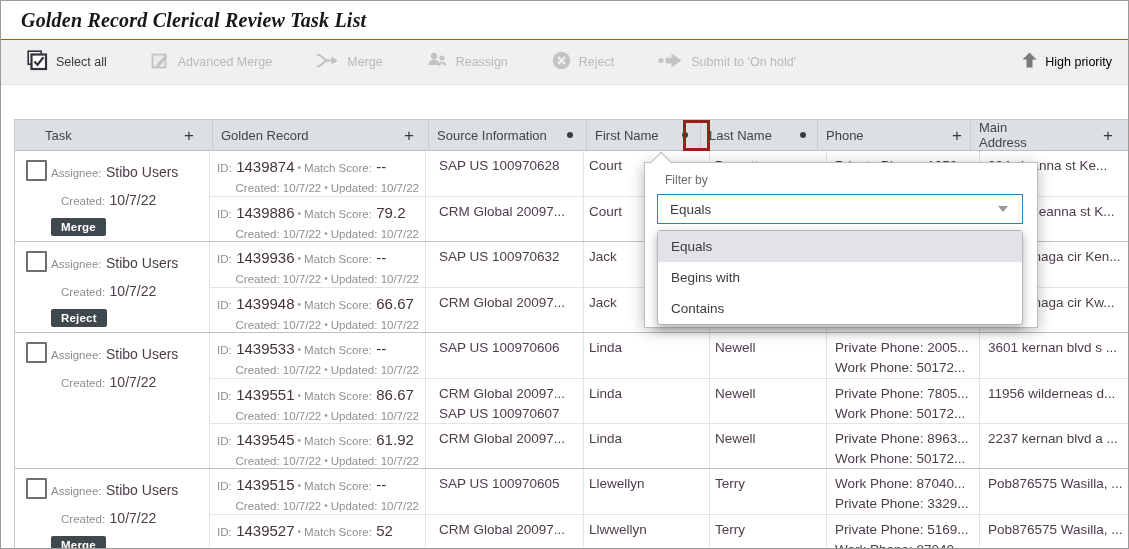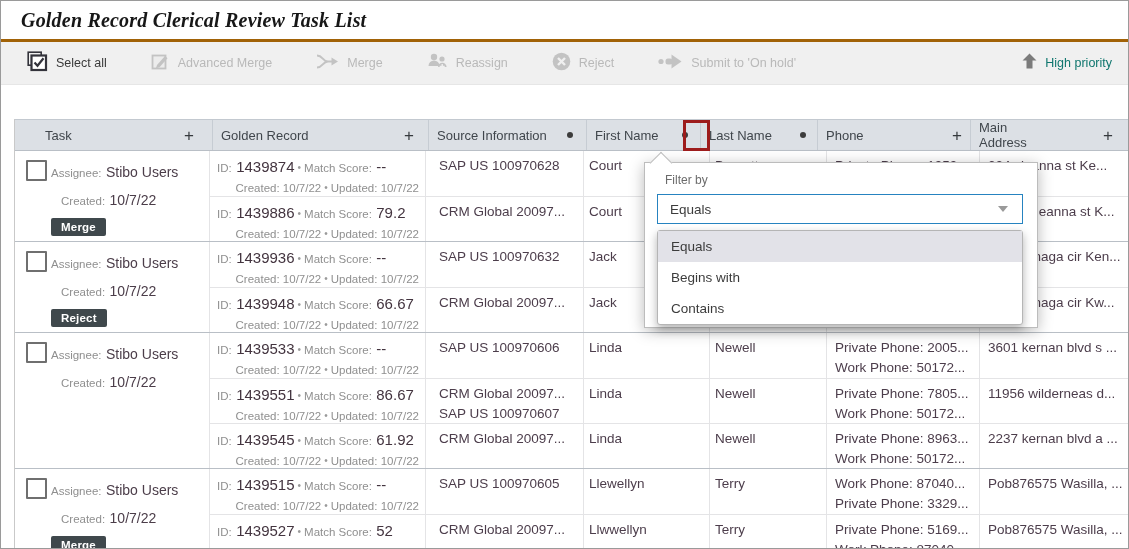--- a/index.html
+++ b/index.html
@@ -5,28 +5,28 @@
   html,body{margin:0;padding:0;}
   body{width:1129px;height:549px;overflow:hidden;position:relative;background:#fff;
        font-family:"Liberation Sans",sans-serif;-webkit-font-smoothing:antialiased;}
   .app{position:absolute;inset:0;border:1px solid #9a9a9a;box-sizing:border-box;background:#fff;}
 
   
   .titlebar{height:38px;display:flex;align-items:center;padding-left:20px;background:#fff;}
   .titlebar h1{margin:0;font-family:"Liberation Serif",serif;font-size:20px;font-weight:600;color:#171717;letter-spacing:.2px;font-style:italic;}
 
   
-  .toolbar{height:46px;background:#f0f0f0;border-top:3px solid #a16207;border-bottom:1px solid #e6e6e6;
+  .toolbar{height:46px;background:#f0f0f0;border-top:1px solid #a16207;border-bottom:1px solid #e6e6e6;
            display:flex;align-items:center;padding:0 14px 0 26px;box-sizing:border-box;}
   .tb-btn{display:flex;align-items:center;gap:8px;margin-right:44px;cursor:pointer;white-space:nowrap;}
   .tb-btn .tlabel{font-size:12.5px;color:#3a3a3a;}
   .tb-btn.disabled .tlabel{color:#b9b9b9;}
   .tb-spacer{flex:1;}
   .tb-right{display:flex;align-items:center;gap:8px;margin-right:2px;}
-  .tb-right .tlabel{font-size:12.5px;color:#0f766e;}
+  .tb-right .tlabel{font-size:12.5px;color:#000000;}
 
   
   .table{position:absolute;left:13px;top:118px;right:0;bottom:0;overflow:hidden;
          border-left:1px solid #c9c9c9;box-sizing:border-box;}
   .thead{display:flex;height:32px;background:#dce0e5;border-top:1px solid #c3c9d0;border-bottom:1px solid #b9bfc6;box-sizing:border-box;}
   .th{display:flex;align-items:center;justify-content:space-between;box-sizing:border-box;
       border-left:1px solid #c6ccd3;padding-left:8px;font-size:13px;color:#40464c;}
   .th:first-child{border-left:none;padding-left:30px;}
   .plus{font-size:17px;color:#35393d;line-height:1;}
   .fdot{width:6px;height:6px;border-radius:50%;background:#3c3c3c;}

